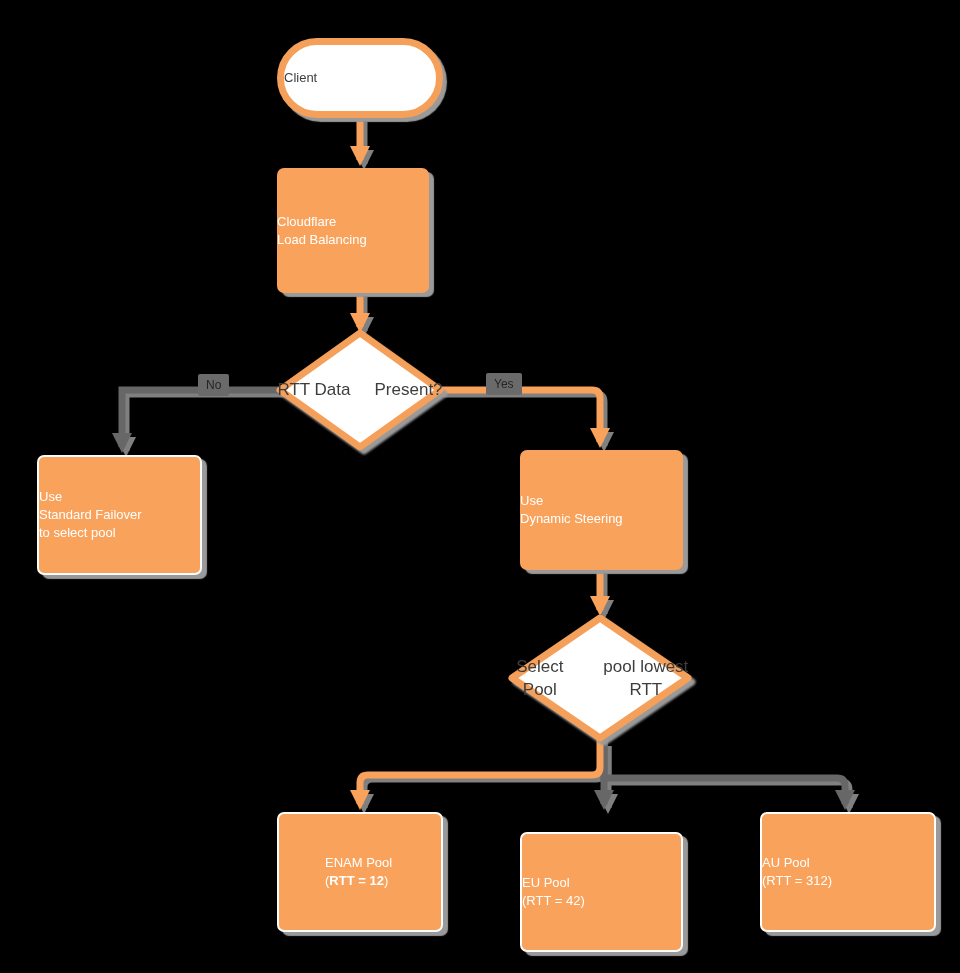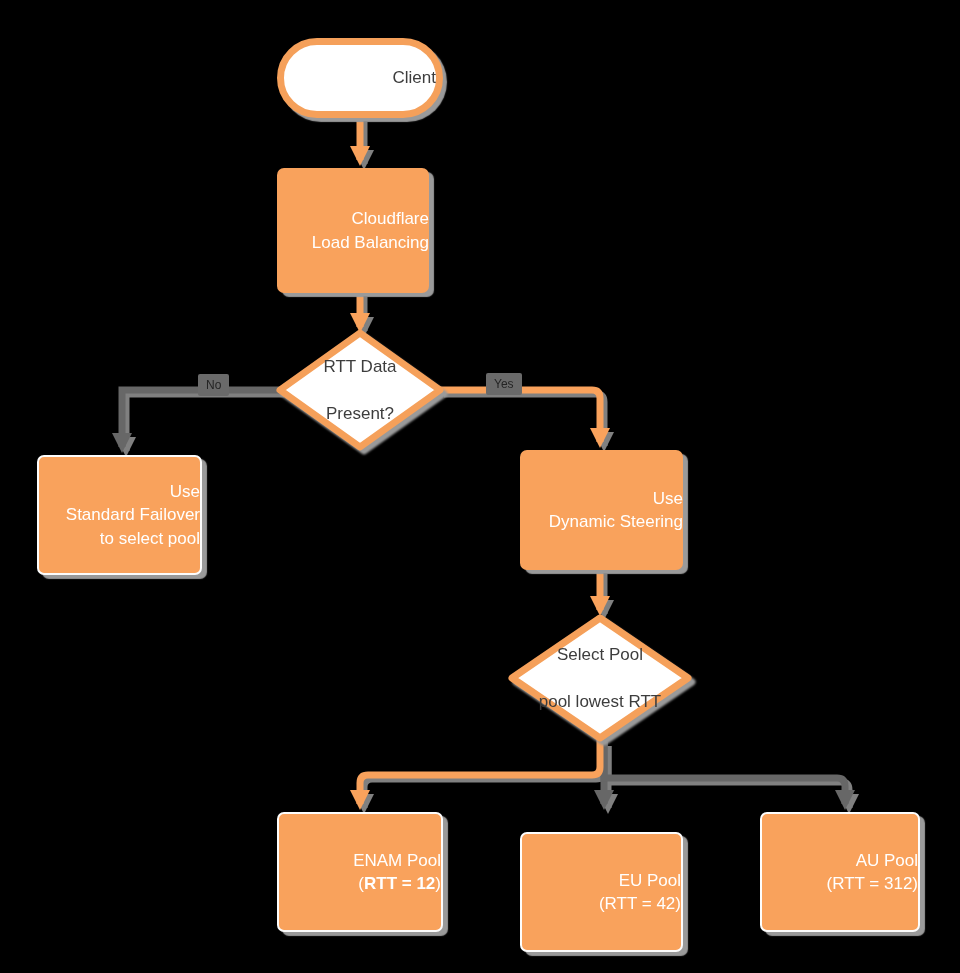--- a/index.html
+++ b/index.html
@@ -23,38 +23,38 @@
     position:absolute; left:0; top:0;
     filter: drop-shadow(4px 4px 0 rgba(150,150,150,0.85));
   }
   .edge-o { stroke:var(--orange); stroke-width:7; fill:none; }
   .edge-g { stroke:var(--edge-gray); stroke-width:7; fill:none; }
   .arrow-o { fill:var(--orange); }
   .arrow-g { fill:var(--edge-gray); }
 
   .node {
     position:absolute; display:flex; flex-direction:column;
-    align-items:flex-end; justify-content:center; text-align:center;
-    font-size:17px; line-height:1.38;
+    align-items:flex-start; justify-content:center; text-align:center;
+    font-size:13px; line-height:1.38;
   }
   .box {
     background:var(--orange); color:var(--white); border-radius:7px;
     box-shadow:5px 4px 1px var(--shadow-gray);
   }
   .box.bordered { border:2px solid #fdfdfd; }
   .pill {
     background:var(--white); color:var(--dark-text);
     border:7px solid var(--orange-stroke); border-radius:42px;
     box-shadow:4px 4px 1px var(--shadow-gray);
   }
   .diamond-wrap { position:absolute; }
   .diamond-wrap svg { display:block; filter: drop-shadow(4px 4px 1px var(--shadow-gray)); }
   .diamond-wrap .dtext {
     position:absolute; left:0; top:0; width:100%; height:100%;
-    display:flex; flex-direction:column; align-items:center; justify-content:center;
+    display:flex; flex-direction:row; align-items:center; justify-content:center;
     text-align:center; color:var(--dark-text); font-size:17px; line-height:1.38;gap:24px;
   }
   .diamond-poly { fill:#ffffff; stroke:var(--orange-stroke); stroke-width:7; stroke-linejoin:round; }
 
   .edge-label {
     position:absolute; background:var(--label-bg); color:var(--label-text);
     font-size:12px; line-height:1; padding:5px 8px; border-radius:2px;
     display:flex; align-items:center; justify-content:center;
   }
   .bold { font-weight:bold; }
@@ -131,18 +131,18 @@
   <div class="node box bordered" style="left:277px; top:812px; width:166px; height:120px;padding-left:46px;">
     <div>ENAM Pool</div>
     <div><span>(</span><span class="bold">RTT = 12</span><span>)</span></div>
   </div>
 
   <div class="node box bordered" style="left:520px; top:812px; width:163px; height:120px;margin-top:20px;">
     <div>EU Pool</div>
     <div>(RTT = 42)</div>
   </div>
 
-  <div class="node box bordered" style="left:760px; top:812px; width:160px; height:120px;">
+  <div class="node box bordered" style="left:760px; top:812px; width:176px; height:120px;">
     <div>AU Pool</div>
     <div>(RTT = 312)</div>
   </div>
 
 </div>
 
 </body></html>

